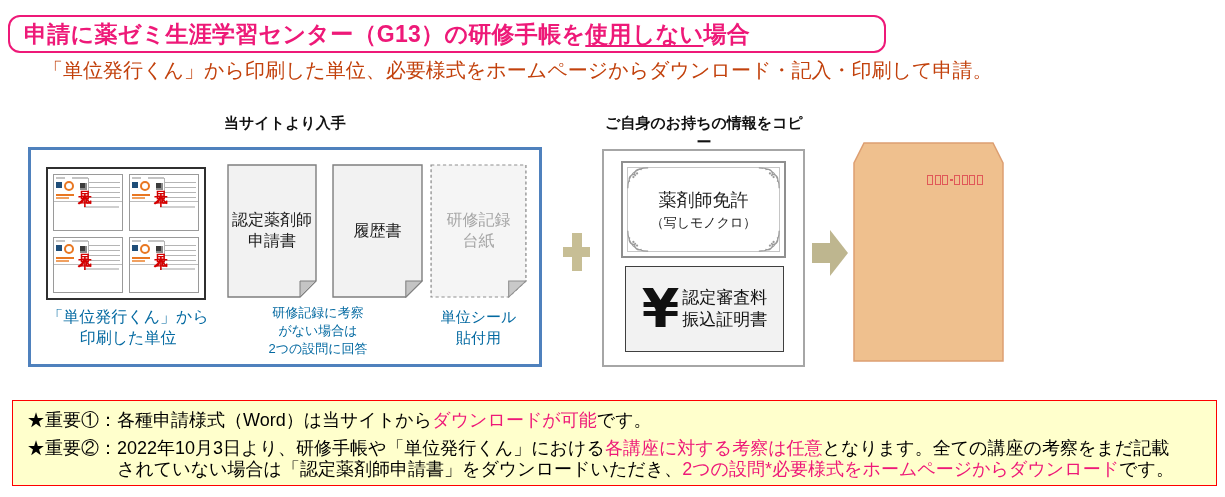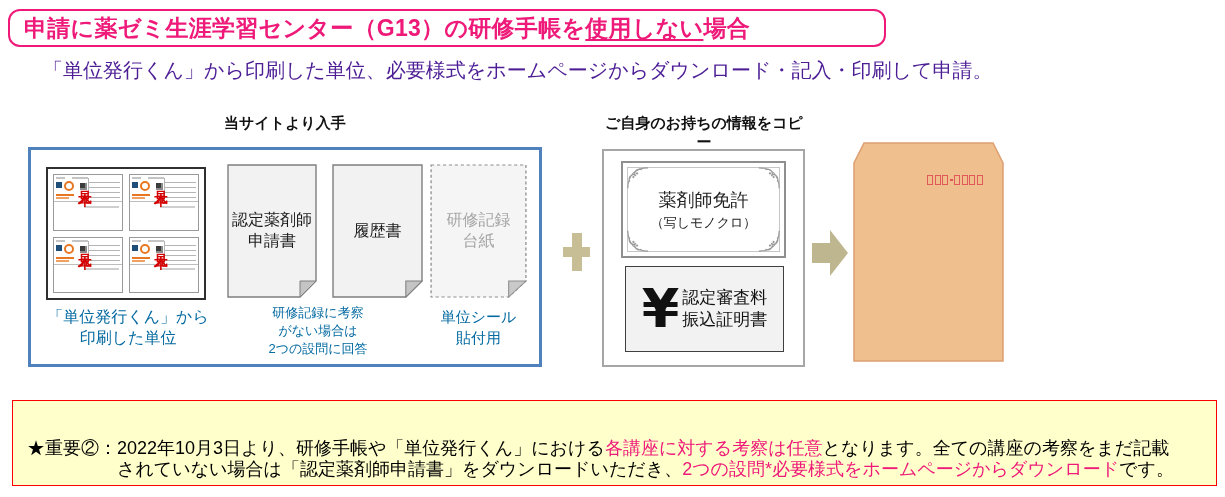--- a/index.html
+++ b/index.html
@@ -2,27 +2,27 @@
 <html><head>
 <meta charset="utf-8">
 <style>
   html,body{margin:0;padding:0;background:#fff;}
   .page{
     position:relative;width:1225px;height:497px;background:#fff;overflow:hidden;
     font-family:"Liberation Sans",sans-serif;color:#1a1a1a;
   }
   
   .title-box{
-    position:absolute;left:8px;top:9px;width:878px;height:38px;
+    position:absolute;left:8px;top:15px;width:878px;height:38px;
     border:2.5px solid #EE1978;border-radius:12px;
     display:flex;align-items:center;padding:12px 14px;box-sizing:border-box;background:#fff;
   }
   .title-text{font-size:23px;font-weight:bold;color:#EE1978;white-space:nowrap;letter-spacing:.3px;}
   .title-text .u{text-decoration:underline;text-decoration-thickness:2px;text-underline-offset:3px;}
-  .subtitle{position:absolute;left:43px;top:57px;font-size:20px;color:#4c1d95;white-space:nowrap;}
+  .subtitle{position:absolute;left:43px;top:57px;font-size:20px;color:#c2410c;white-space:nowrap;}
   
   .glabel{position:absolute;top:114px;font-size:15px;font-weight:bold;text-align:center;color:#111;}
   .glabel.source{left:28px;width:514px;}
   .glabel.copy{left:598px;width:212px;}
   
   .blue-box{position:absolute;left:28px;top:147px;width:514px;height:220px;
     border:3px solid #4F81BD;box-sizing:border-box;background:#fff;}
   
   .cert-panel{position:absolute;left:46px;top:167px;width:160px;height:133px;
     border:2px solid #2f2f2f;box-sizing:border-box;background:#fff;
@@ -265,19 +265,22 @@
         <span class="pbox"></span>
       <span class="pdash"></span>
       <span class="pbox"></span>
         <span class="pbox"></span>
         <span class="pbox"></span>
         <span class="pbox"></span>
     </div>
   </div>
 
   <div class="note-box">
+    <div class="note-para p1">
+      <span class="note-label">★重要①：</span><span>各種申請様式（Word）は当サイトから</span><span class="hl">ダウンロードが可能</span><span>です。</span>
+    </div>
     <div class="note-para p2">
       <span class="note-label">★重要②：</span><span>2022年10月3日より、研修手帳や「単位発行くん」における</span><span class="hl">各講座に対する考察は任意</span><span>となります。全ての講座の考察をまだ記載</span><br>
       <span>されていない場合は「認定薬剤師申請書」をダウンロードいただき、</span><span class="hl">2つの設問*必要様式をホームページからダウンロード</span><span>です。</span>
     </div>
   </div>
 
 </div>
 
 </body></html>

